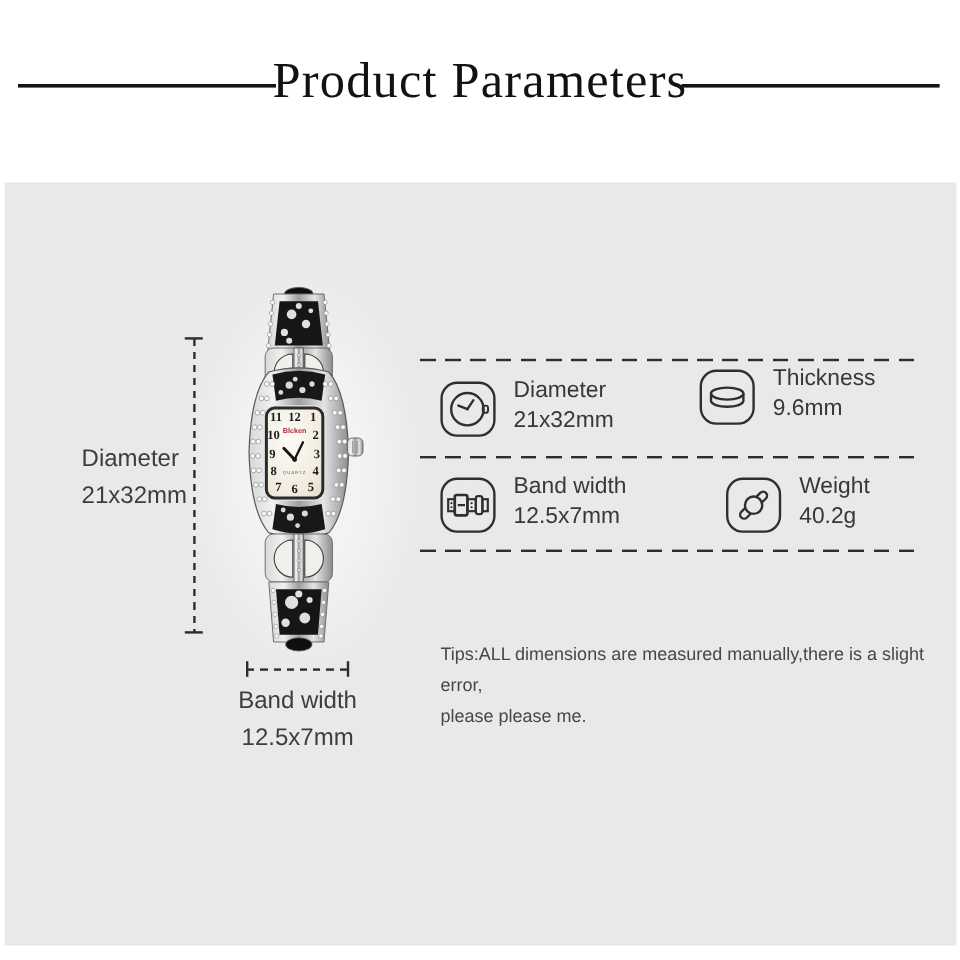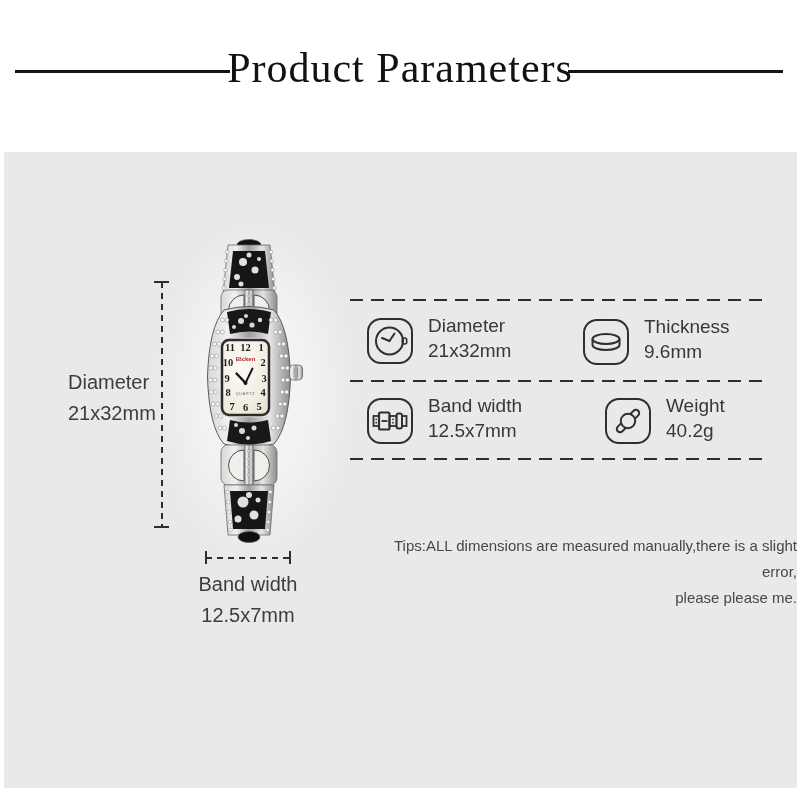--- a/index.html
+++ b/index.html
@@ -34,25 +34,25 @@
   .ann div{margin-bottom:3px;}
   
   .sep{position:absolute;left:346px;width:416px;height:2px;
        background:repeating-linear-gradient(to right,#2d2d2d 0 13px,transparent 13px 21px);}
   .sep.s1{top:147px;} .sep.s2{top:228px;} .sep.s3{top:306px;}
   .cell{position:absolute;width:210px;height:60px;}
   .cell .icon{position:absolute;left:0;top:0;width:48px;height:48px;}
   .cell .txt{position:absolute;left:62px;top:-3px;}
   .cell .lab{font-size:19px;color:#383838;line-height:24px;}
   .cell .val{font-size:19px;color:#383838;line-height:24px;margin-top:1px;}
-  .c1{left:362px;top:165px;} .c2{left:578px;top:166px;}
+  .c1{left:362px;top:165px;} .c2{left:578px;top:155px;}
   .c3{left:362px;top:245px;} .c4{left:600px;top:245px;}
   
   .tips{position:absolute;left:363px;top:381px;color:#474747;font-size:15px;line-height:26px;}
-  .tips div{margin-bottom:0;text-align:right;}
+  .tips div{margin-bottom:0;}
   svg text{user-select:none;}
 </style>
 </head>
 <body>
 
 <div class="stage">
 
   <span class="rule left"></span>
   <h1 class="title" style="margin:0;">Product Parameters</h1>
   <span class="rule right"></span>

